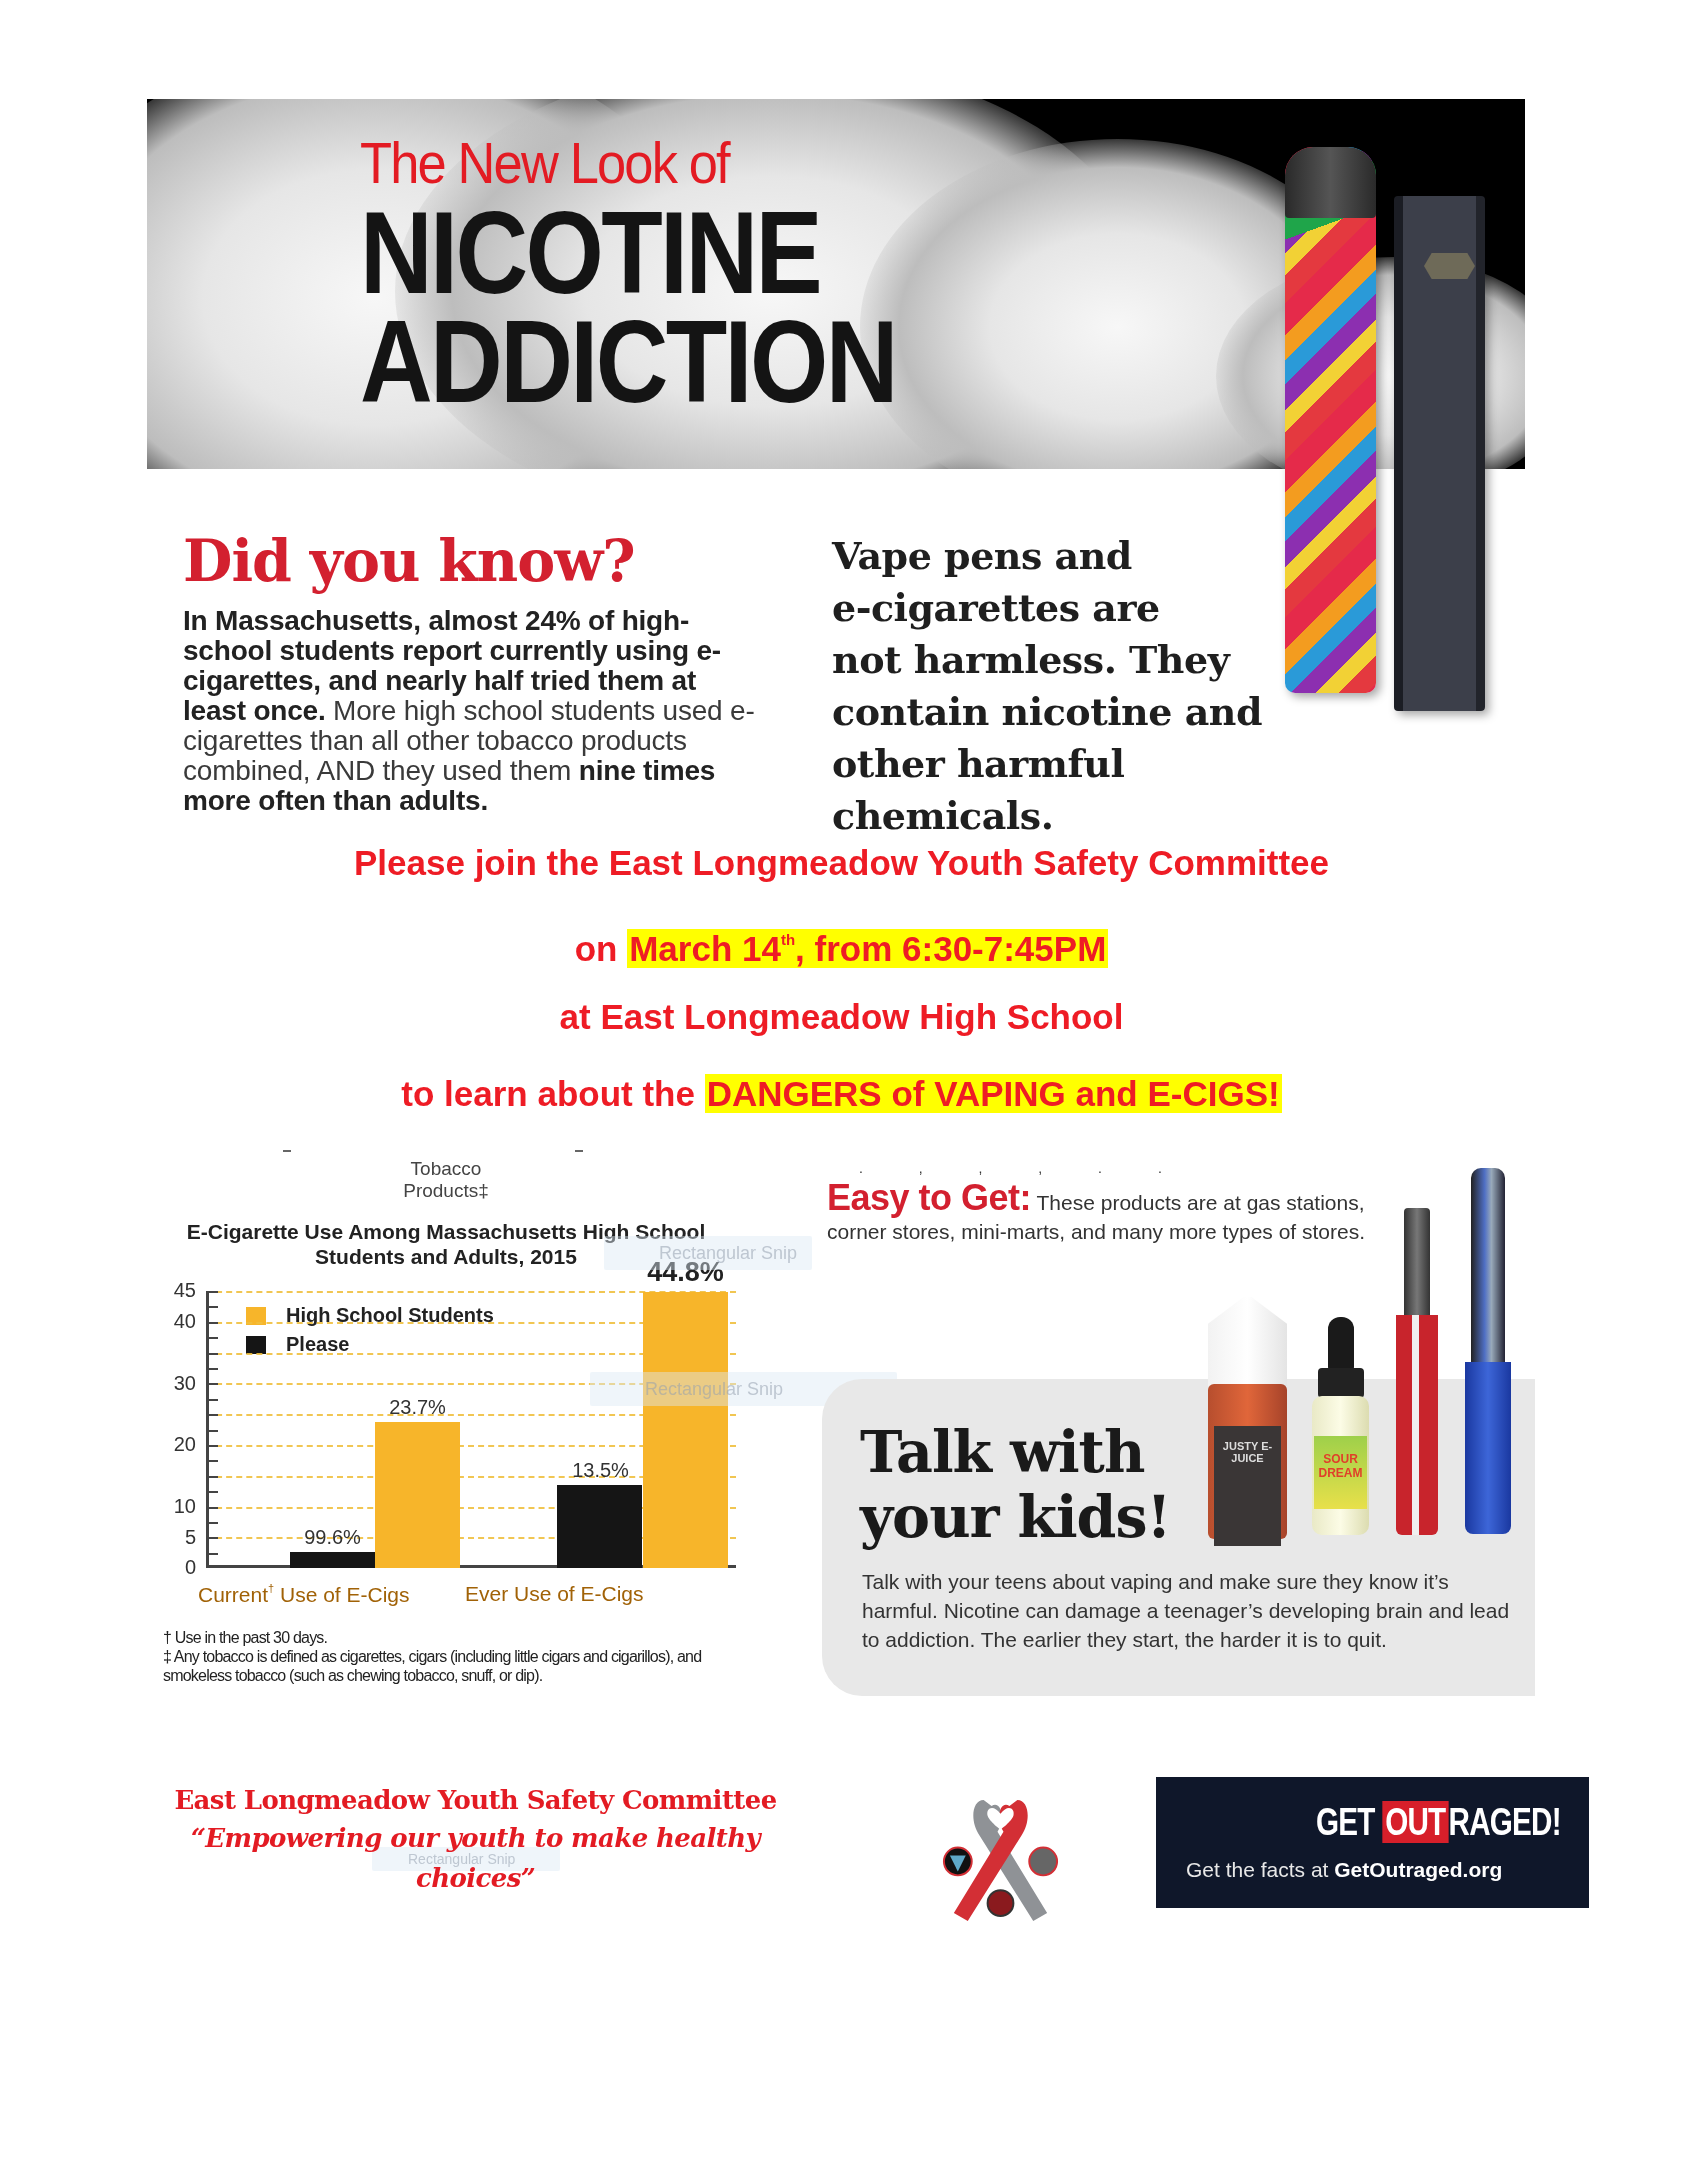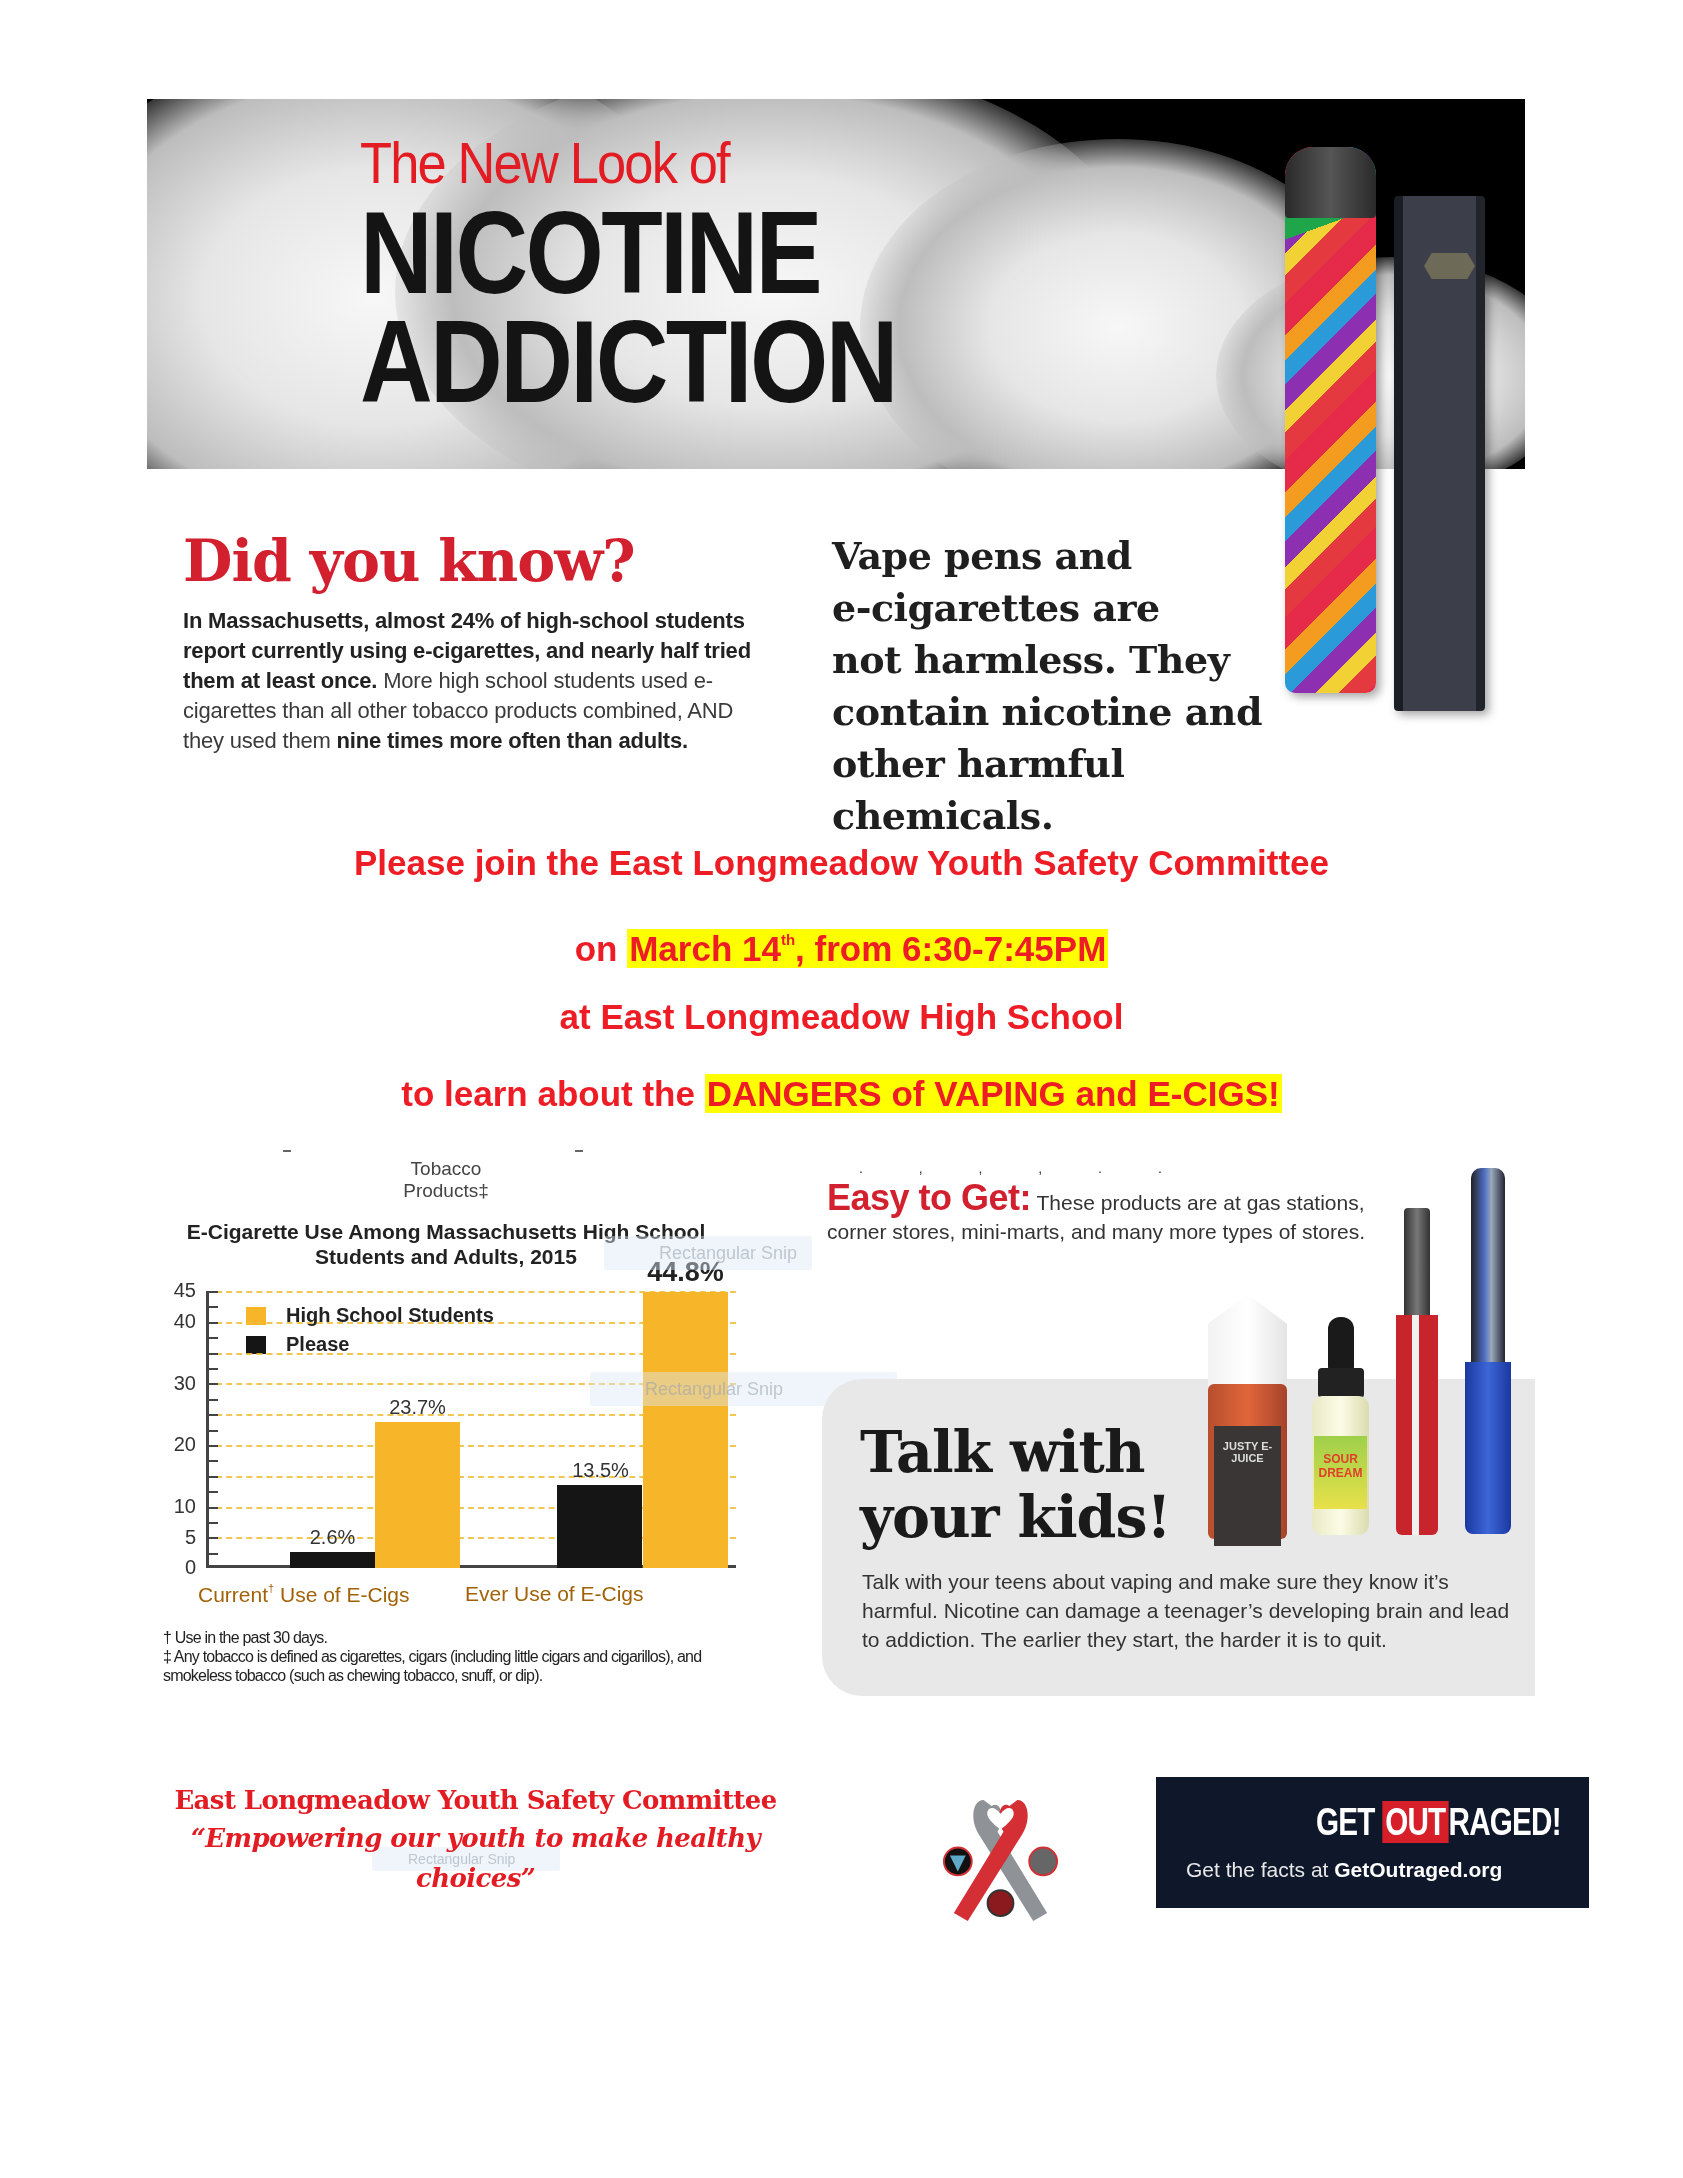--- a/index.html
+++ b/index.html
@@ -50,21 +50,21 @@
     background: #6e6a58; clip-path: polygon(15% 0, 85% 0, 100% 50%, 85% 100%, 15% 100%, 0 50%);
   }
 
   
   .dyk { position: absolute; left: 183px; top: 525px; width: 574px; }
   .dyk-title {
     font-family: "DejaVu Serif", serif; font-weight: 700; color: #d3202f;
     font-size: 57px; line-height: 71px; letter-spacing: -1px;
   }
   .dyk-body {
-    margin-top: 10px; font-size: 22px; line-height: 30px; color: #3a3a3a;
+    margin-top: 10px; font-size: 28px; line-height: 30px; color: #3a3a3a;
     font-family: "Liberation Sans", sans-serif; letter-spacing: -0.2px;
   }
   .dyk-body b { color: #222; }
 
   .vape-claim {
     position: absolute; left: 832px; top: 530px; width: 515px;
     font-family: "DejaVu Serif", serif; font-weight: 700; font-size: 38px; line-height: 52px;
     color: #1f1f1f; letter-spacing: -0.5px;
   }
 
@@ -298,21 +298,21 @@
       <div class="ytick-minor" style="top: 15.4px;"></div>
       <div class="ytick-minor" style="top: 0px;"></div>
       <div class="ytick-label" style="top: 265px;">0</div>
       <div class="ytick-label" style="top: 235px;">5</div>
       <div class="ytick-label" style="top: 204px;">10</div>
       <div class="ytick-label" style="top: 142px;">20</div>
       <div class="ytick-label" style="top: 81px;">30</div>
       <div class="ytick-label" style="top: 19px;">40</div>
       <div class="ytick-label" style="top: -12px;">45</div>
       <div class="bar bar-ad" style="left: 84px; width: 85px; height: 16px;"></div>
-      <div class="bar-label" style="left: 67px; top: 235px;">2.6%</div>
+      <div class="bar-label" style="left: 67px; top: 235px;">99.6%</div>
       <div class="bar bar-hs" style="left: 169px; width: 85px; height: 146px;"></div>
       <div class="bar-label" style="left: 152px; top: 105px;">23.7%</div>
       <div class="bar bar-ad" style="left: 351px; width: 85px; height: 83px;"></div>
       <div class="bar-label" style="left: 335px; top: 168px;">13.5%</div>
       <div class="bar bar-hs" style="left: 437px; width: 85px; height: 276px;"></div>
       <div class="bar-label big" style="left: 420px; top: -34px;">44.8%</div>
     </div>
 
   <div class="footnotes">
     <div>† Use in the past 30 days.</div>

